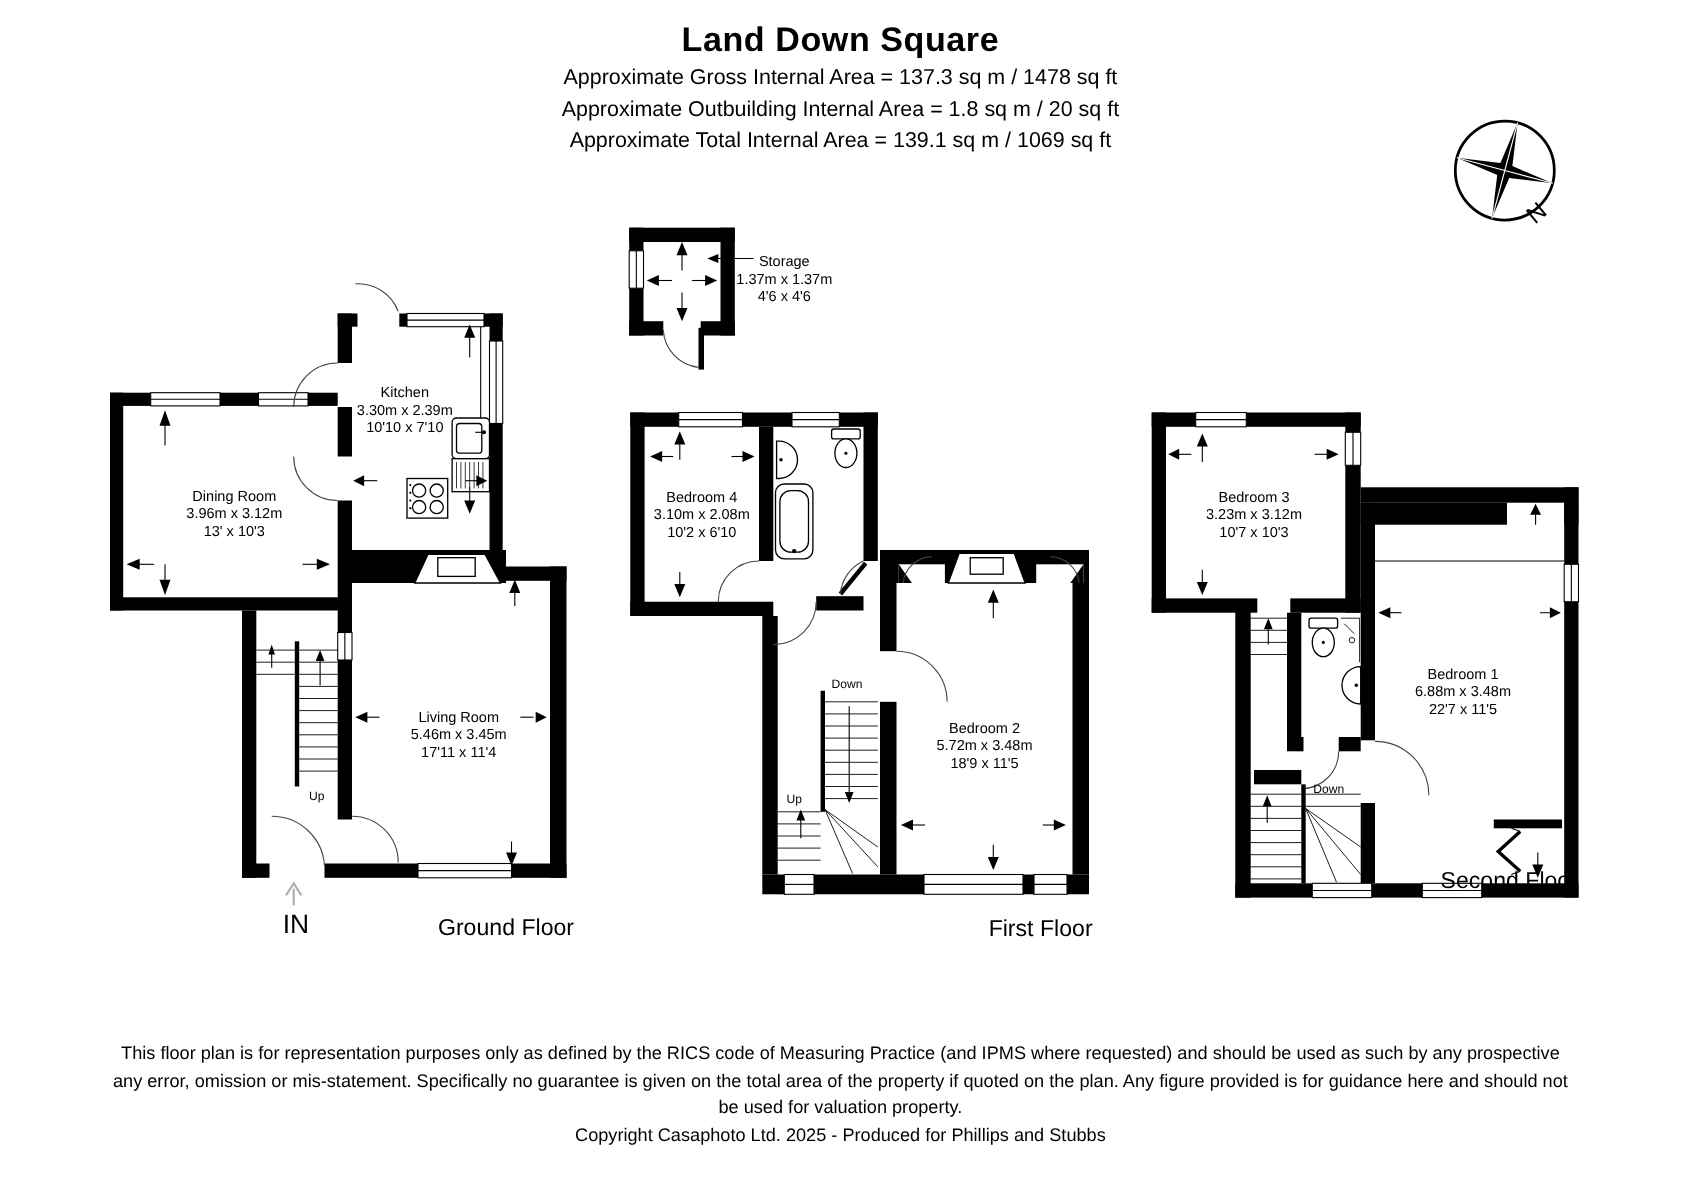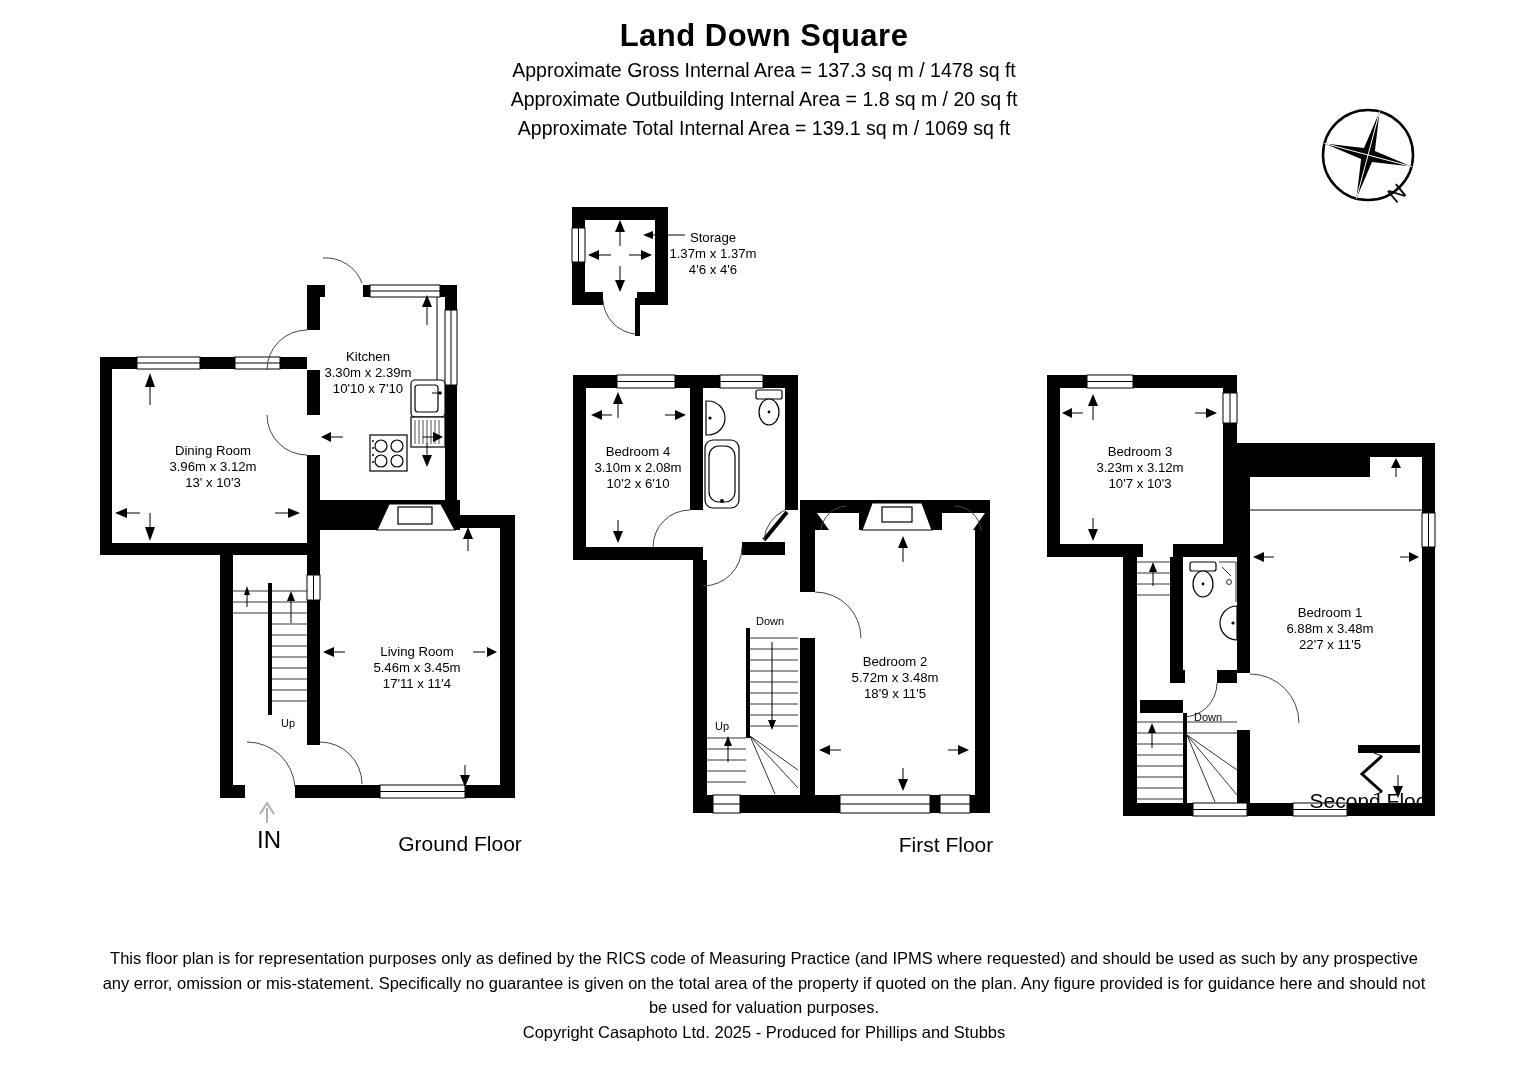--- a/index.html
+++ b/index.html
@@ -484,17 +484,17 @@
       <text class="rlabel" x="290" y="247" text-anchor="middle">Bedroom 1</text>
       <text class="rlabel" x="290" y="263" text-anchor="middle">6.88m x 3.48m</text>
       <text class="rlabel" x="290" y="279" text-anchor="middle">22'7 x 11'5</text>
     </g>
   </svg>
   <div class="floorlabel" style="left:1372px;top:789px">Second Floor</div>
 
   <div class="ftr">
     <div>This floor plan is for representation purposes only as defined by the RICS code of Measuring Practice (and IPMS where requested) and should be used as such by any prospective</div>
     <div>any error, omission or mis-statement. Specifically no guarantee is given on the total area of the property if quoted on the plan. Any figure provided is for guidance here and should not</div>
-    <div>be used for valuation purposes.</div>
+    <div>be used for valuation property.</div>
     <div>Copyright Casaphoto Ltd. 2025 - Produced for Phillips and Stubbs</div>
   </div>
 
 </div>
 
 </body></html>

